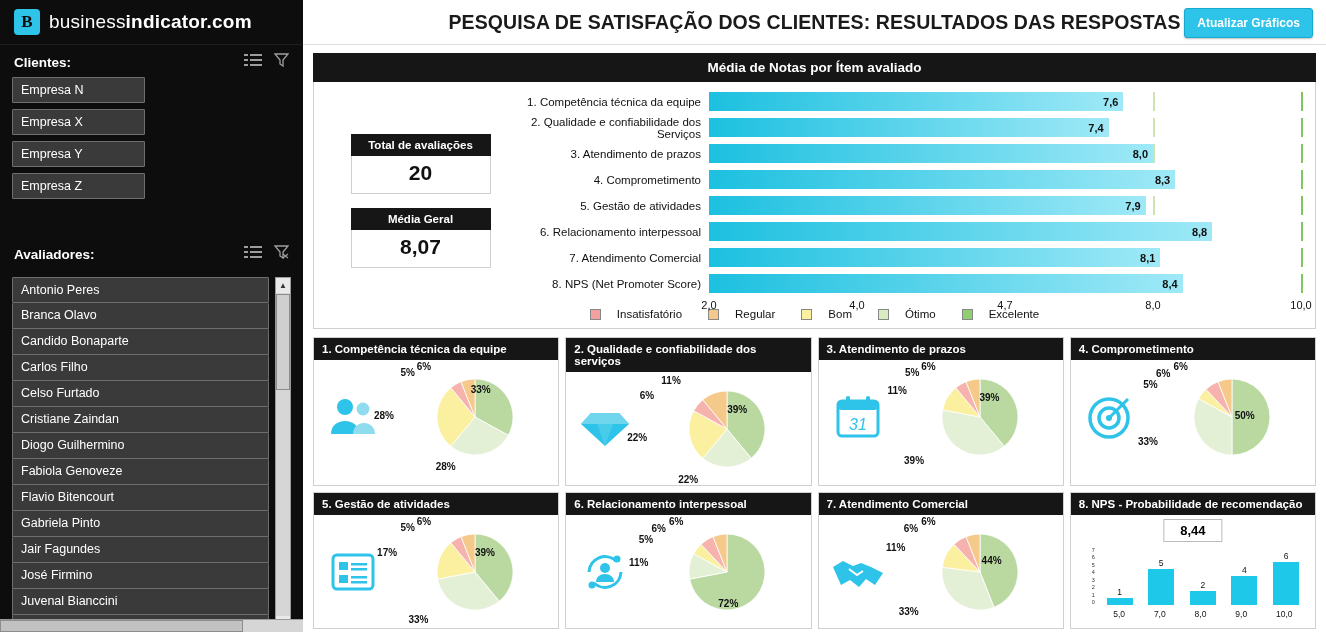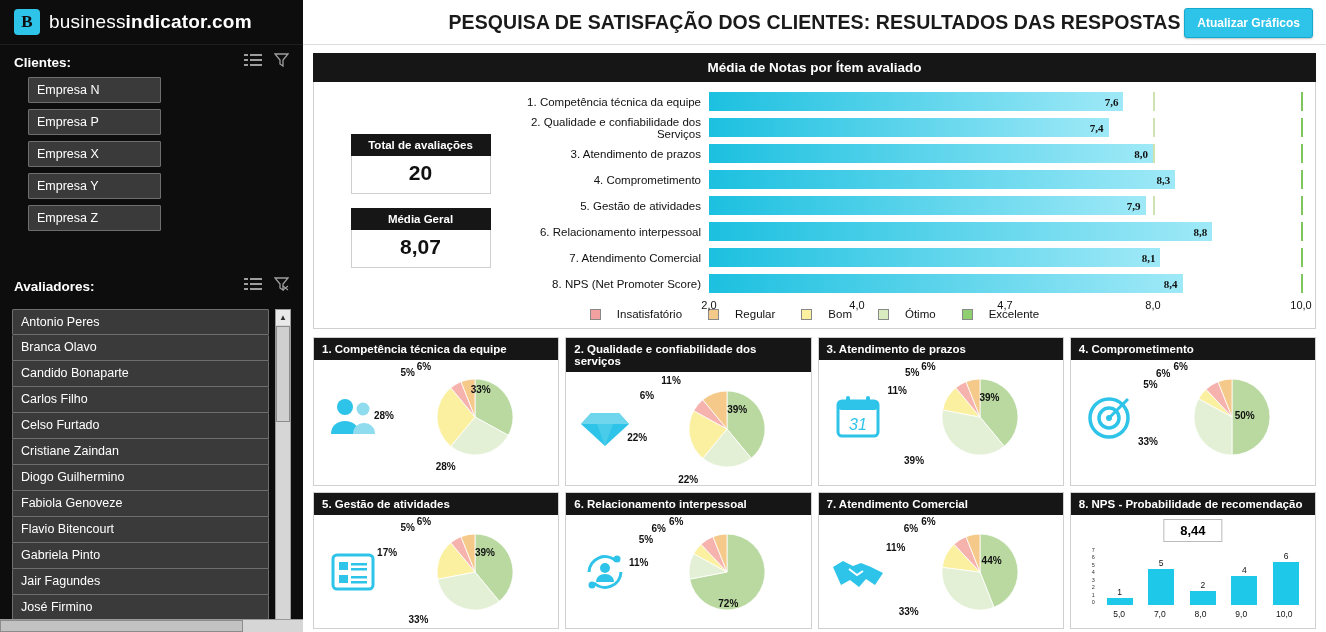--- a/index.html
+++ b/index.html
@@ -35,21 +35,21 @@
   .brand-text b { font-weight: bold; }
 
   .filter-head {
     display: flex; align-items: center; justify-content: space-between;
     padding: 8px 14px 4px 14px;
   }
   .filter-head .title { font-size: 13.5px; font-weight: bold; }
   .filter-icons { display: flex; gap: 12px; align-items: center; }
   .icn { opacity: .75; }
 
-  .chips { padding: 2px 12px 0 28px; display: flex; flex-wrap: wrap; gap: 6px 23px; }
+  .chips { padding: 2px 12px 0 12px; display: flex; flex-wrap: wrap; gap: 6px 23px; }
   .chip {
     width: 133px; height: 26px; line-height: 24px;
     background: #3a3a3a; border: 1px solid #6e6e6e;
     font-size: 12.5px; color: #fff; padding-left: 8px;
     border-radius: 1px;
   }
 
   .av-wrap { position: relative; margin-top: 10px; }
   .av-list {
     margin: 0 12px; height: 355px; overflow: hidden;
@@ -119,21 +119,21 @@
     padding: 5px 0 8px 0;
   }
   .plot { flex: 1; position: relative; }
   .rows { position: relative; }
   .row { display: flex; align-items: center; height: 23px; margin-bottom: 3px; }
   .row-label { width: 196px; text-align: right; padding-right: 8px; font-size: 11.5px; color: #111; }
   .track { position: relative; flex: 1; height: 19px; }
   .bar {
     position: absolute; left: 0; top: 0; height: 19px;
     background: linear-gradient(to right, #1cc0e0, #9fe9f7);
-    display: flex; align-items: center; justify-content: flex-end; font-family: Liberation Serif, serif;
+    display: flex; align-items: center; justify-content: flex-end;
   }
   .bar span { font-size: 11px; font-weight: bold; color: #111; padding-right: 5px; }
   .gridline { position: absolute; top: 0; bottom: 0; width: 2px; }
   .axis { display: flex; height: 16px; position: relative; font-size: 11px; color: #111; }
   .axis .spacer { width: 196px; }
   .axis .ticks { flex: 1; position: relative; }
   .tick { position: absolute; transform: translateX(-50%); top: 1px; }
   .legend { display: flex; justify-content: center; gap: 26px; padding: 4px 0 8px 0; }
   .legend div { display: flex; align-items: center; gap: 16px; font-size: 11.5px; color: #111; }
   .swatch { width: 11px; height: 11px; border: 1px solid #888; }
@@ -201,21 +201,20 @@
         <span class="icn">
           <svg width="15" height="14" viewBox="0 0 15 14">
               <path d="M1 1h13l-5 6v6l-3-2V7z" fill="none" stroke="#cfcfcf" stroke-width="1.3"></path>
             </svg>
         </span>
       </div>
     </div>
 
     <div class="chips">
       <div class="chip">Empresa N</div>
-      <div class="chip">Empresa P</div>
       <div class="chip">Empresa X</div>
       <div class="chip">Empresa Y</div>
       <div class="chip">Empresa Z</div>
     </div>
 
     <div class="filter-head" style="margin-top:38px">
       <div class="title">Avaliadores:</div>
       <div class="filter-icons">
         <span class="icn">
           <svg width="18" height="13" viewBox="0 0 18 13">

